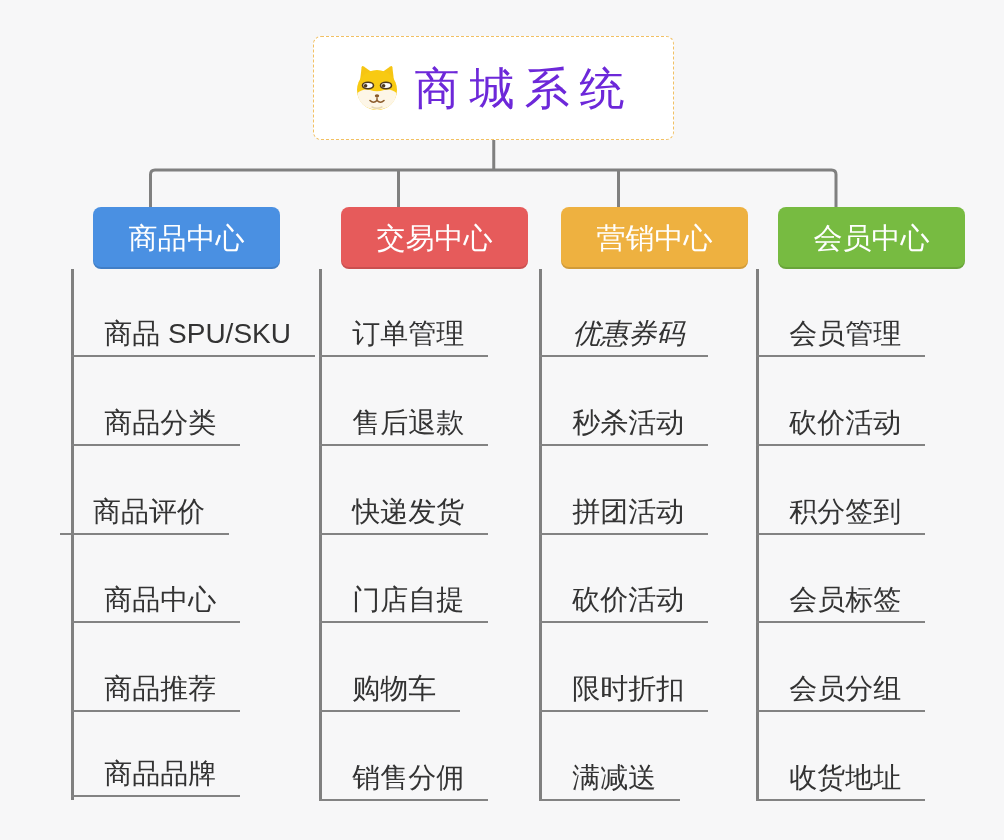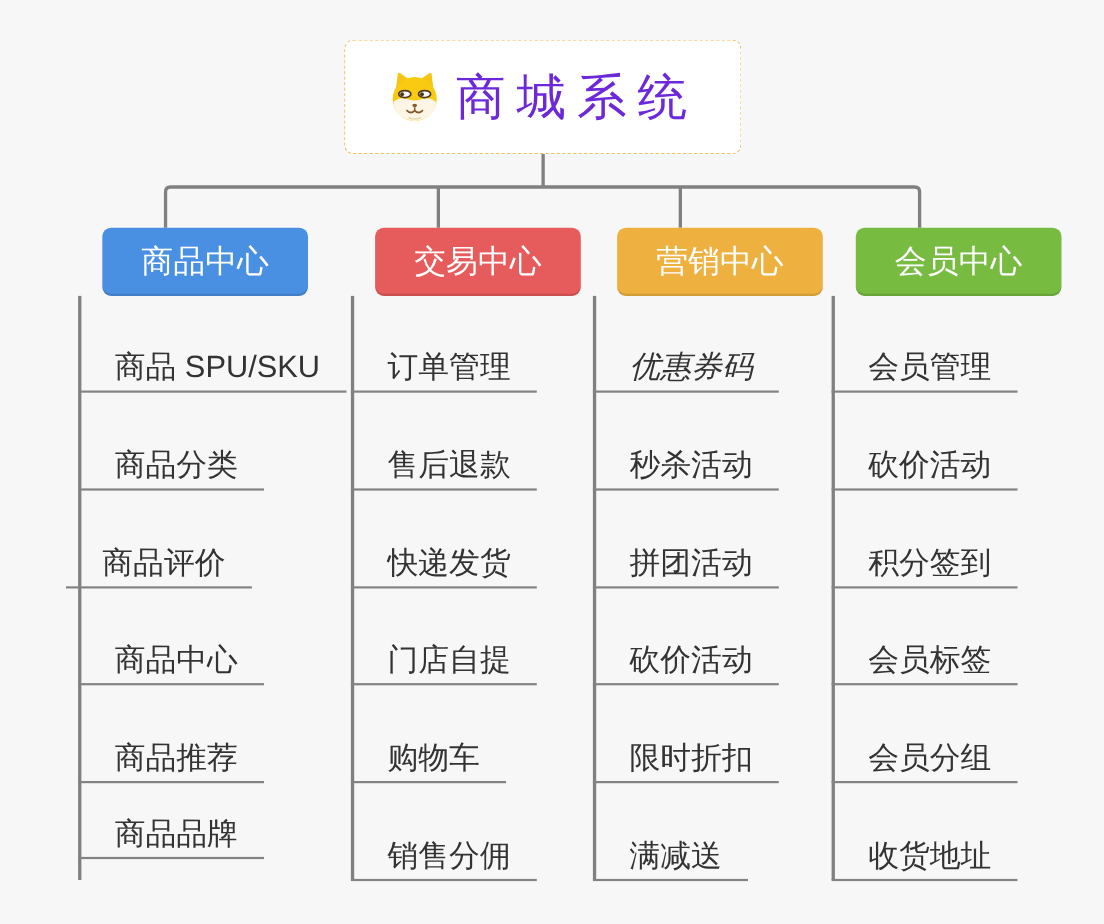--- a/index.html
+++ b/index.html
@@ -81,21 +81,21 @@
   </div>
 
   <div id="branches">
       <div class="branch-header" style="left: 57px; top: 207px; background: rgb(74, 144, 226);">商品中心</div>
       <div class="branch-stem" style="left: 71.25px; top: 269px; height: 531px;"></div>
       <div class="branch-item" style="left: 71.25px; top: 317px;">商品 SPU/SKU</div>
       <div class="branch-item" style="left: 71.25px; top: 405.8px;">商品分类</div>
       <div class="branch-item" style="left: 60px; top: 494.6px;">商品评价</div>
       <div class="branch-item" style="left: 71.25px; top: 583.4px;">商品中心</div>
       <div class="branch-item" style="left: 71.25px; top: 672.2px;">商品推荐</div>
-      <div class="branch-item" style="left: 71.25px; top: 741px;">商品品牌</div>
+      <div class="branch-item" style="left: 71.25px; top: 757px;">商品品牌</div>
       <div class="branch-header" style="left: 305px; top: 207px; background: rgb(230, 91, 91);">交易中心</div>
       <div class="branch-stem" style="left: 319.25px; top: 269px; height: 531px;"></div>
       <div class="branch-item" style="left: 319.25px; top: 317px;">订单管理</div>
       <div class="branch-item" style="left: 319.25px; top: 405.8px;">售后退款</div>
       <div class="branch-item" style="left: 319.25px; top: 494.6px;">快递发货</div>
       <div class="branch-item" style="left: 319.25px; top: 583.4px;">门店自提</div>
       <div class="branch-item" style="left: 319.25px; top: 672.2px;">购物车</div>
       <div class="branch-item" style="left: 319.25px; top: 761px;">销售分佣</div>
       <div class="branch-header" style="left: 525px; top: 207px; background: rgb(238, 177, 64);">营销中心</div>
       <div class="branch-stem" style="left: 539.25px; top: 269px; height: 531px;"></div>

